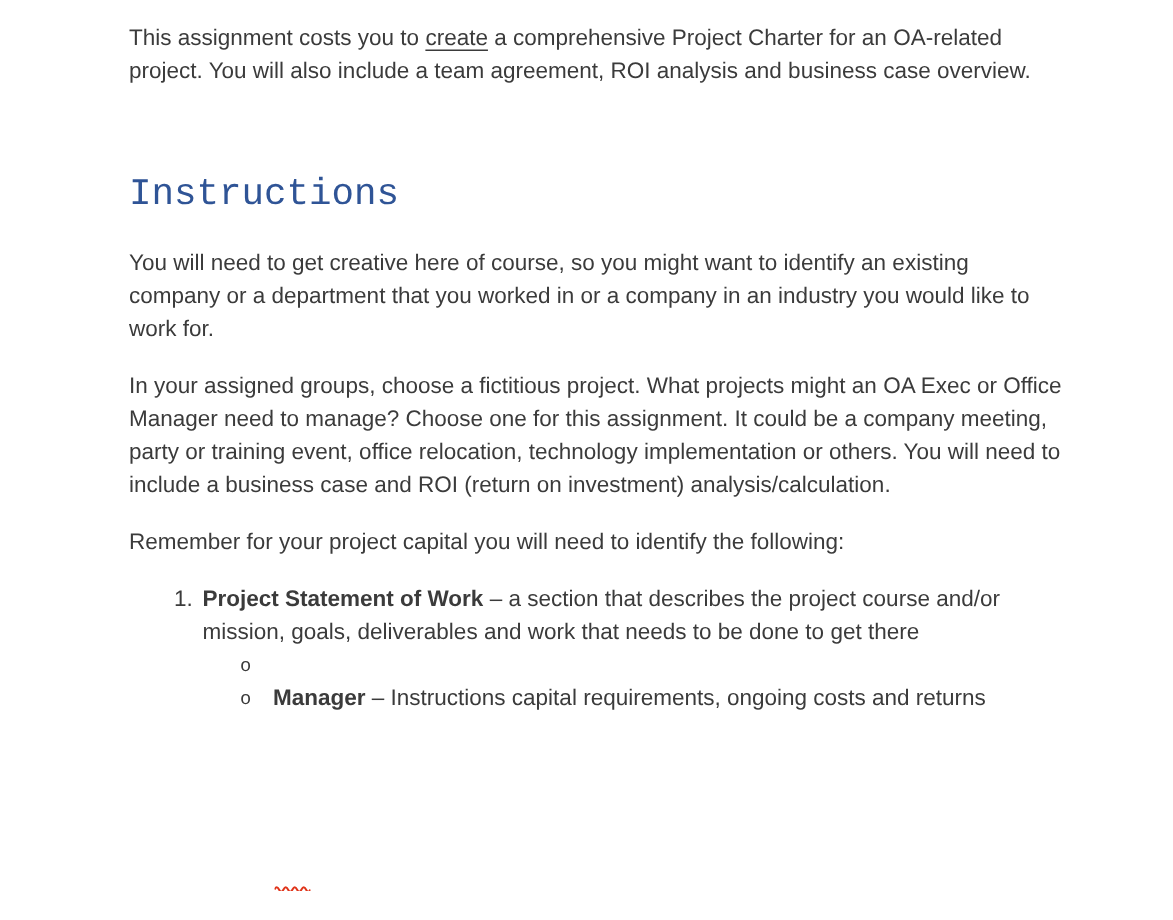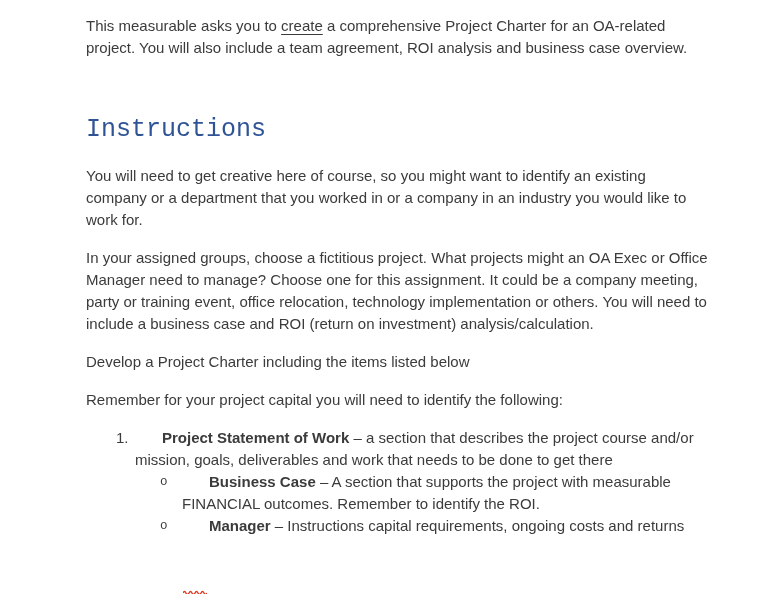--- a/index.html
+++ b/index.html
@@ -39,54 +39,52 @@
   .list-item.level1 { padding-left: 30px; }
   .list-item.level1 .num { flex: 0 0 19px; }
   .list-item.level2 { padding-left: 74px; }
   .list-item.level2 .marker {
     flex: 0 0 22px;
     font-family: "Liberation Mono", monospace;
     font-size: 12.5px;
     line-height: 22px;
   }
   .li-text { flex: 1 1 auto; }
-  b { font-weight: 700; margin-left: 27px; }
+  b { font-weight: 700; }
   .cut-squiggle {
     position: absolute;
     left: 183px;
     top: 589px;
   }
 </style>
 </head>
 <body>
 
 <div class="page">
 
-  <p class="para"><span>This measurable asks you to </span><span class="misspelled">create</span><span> a comprehensive Project Charter for an OA-related project. You will also include a team agreement, ROI analysis and business case overview.</span></p>
+  <p class="para"><span>This assignment costs you to </span><span class="misspelled">create</span><span> a comprehensive Project Charter for an OA-related project. You will also include a team agreement, ROI analysis and business case overview.</span></p>
 
   <h1 class="heading">Instructions</h1>
 
   <p class="para">You will need to get creative here of course, so you might want to identify an existing company or a department that you worked in or a company in an industry you would like to work for.</p>
 
   <p class="para">In your assigned groups, choose a fictitious project. What projects might an OA Exec or Office Manager need to manage? Choose one for this assignment.  It could be a company meeting, party or training event, office relocation, technology implementation or others. You will need to include a business case and ROI (return on investment) analysis/calculation.</p>
 
-  <p class="para">Develop a Project Charter including the items listed below</p>
 
   <p class="para">Remember for your project capital you will need to identify the following:</p>
 
   <div class="list">
 
     <div class="list-item level1">
       <span class="num">1.</span>
       <span class="li-text"><b>Project Statement of Work</b><span> – a section that describes the project course and/or mission, goals, deliverables and work that needs to be done to get there</span></span>
     </div>
 
     <div class="list-item level2">
       <span class="marker">o</span>
-      <span class="li-text"><b>Business Case</b><span> – A section that supports the project with measurable FINANCIAL outcomes. Remember to identify the ROI.</span></span>
     </div>
 
     <div class="list-item level2">
       <span class="marker">o</span>
       <span class="li-text"><b>Manager</b><span> – Instructions capital requirements, ongoing costs and returns</span></span>
     </div>
 
   </div>
 
 </div>

